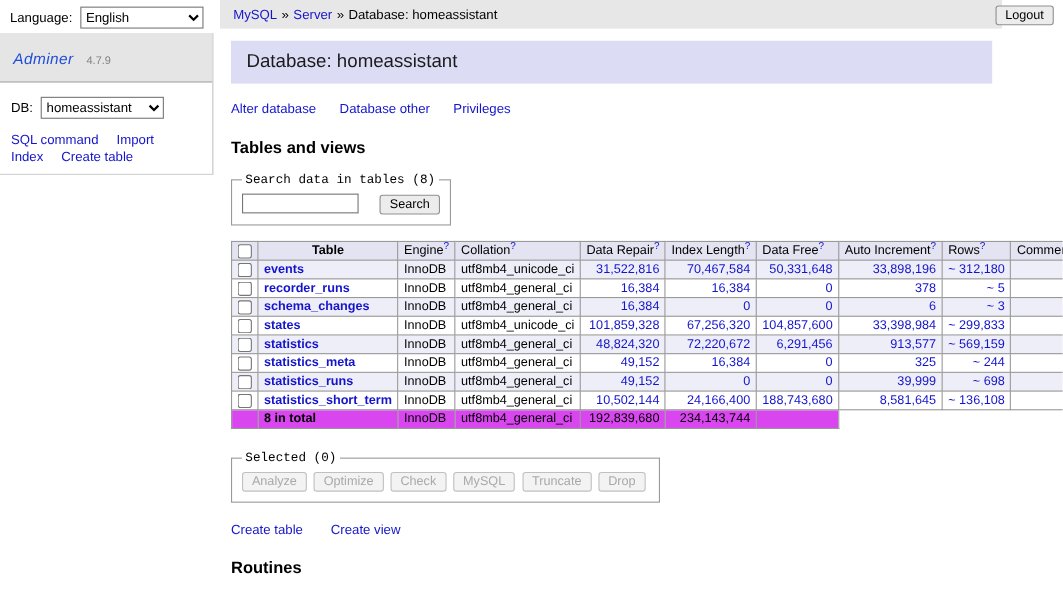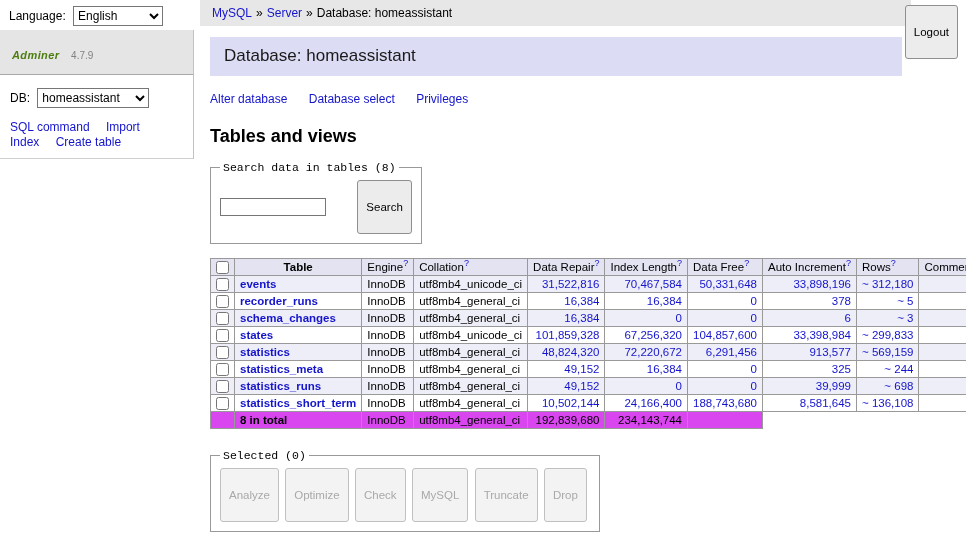--- a/index.html
+++ b/index.html
@@ -6,64 +6,64 @@
   html, body { margin:0; padding:0; }
   body {
     width:966px; height:543px; position:relative; overflow:hidden;
     font-family:"Liberation Sans","DejaVu Sans",sans-serif;
     font-size:12px; color:#000; background:#fff;
   }
   a { color:#1414cc; text-decoration:none; cursor:pointer; }
 
   
   #lang { position:absolute; left:9px; top:6px; white-space:nowrap; }
-  #lang select { width:90px; margin-left:4px; }
+  #lang select { width:112px; margin-left:4px; }
 
   
   #breadcrumb { position:absolute; left:200px; top:0; width:711px; height:26px;
     background:#e7e7e7; line-height:26px; padding:0 12px; white-space:nowrap; }
   #breadcrumb .sep { color:#000; margin:0 4px; }
 
   #logout { position:absolute; right:8px; top:5px; }
 
   button {
     font-family:inherit; font-size:11.5px; color:#000;
     background:#ececec; border:1px solid #8f8f8f; border-radius:3px;
-    padding:20px 8px; cursor:pointer;
+    padding:2px 8px; cursor:pointer;
   }
   button:disabled { color:#a9a9a9; border-color:#c0c0c0; background:#f3f3f3; cursor:default; }
   select { font-family:inherit; font-size:12px; border:1px solid #767676; background:#fff; height:20px; }
   input[type="text"] { border:1px solid #767676; font-size:12px; padding:1px 3px; height:18px; }
   input[type="checkbox"] { margin:0 2px; vertical-align:middle; }
 
   
   #menu { position:absolute; left:0; top:30px; width:194px; border-right:1px solid #c2c2c2; background:#fff; }
   #menu h1 { margin:0; padding:7px 12px 9px; background:#e5e5e5; border-bottom:1px solid #a8a8a8; font-weight:normal; }
-  #menu h1 .brand { font-style:italic; font-size:11px; color:#4d7c0f; letter-spacing:.4px;font-weight:bold; }
+  #menu h1 .brand { font-style:italic; font-size:14px; color:#1d4ed8; letter-spacing:.4px; }
   #menu h1 .ver { font-size:10px; color:#828282; margin-left:5px; }
   .dbform { padding:13px 10px 8px; border-bottom:1px solid #cfcfcf; }
   .dbform .dbrow { margin:0 0 12px; }
   .dbform select { width:112px; margin-left:4px; }
   .dbform .links { margin:0 0 1px; line-height:14px; }
   .dbform .links a { margin-right:13px; }
   #table-links { padding:9px 10px 10px; margin:0; }
   #table-links a { display:block; line-height:12.8px; font-size:11.5px; white-space:nowrap; }
 
   
   #content { position:absolute; left:210px; top:37px; width:692px; }
   #content h2 { margin:0; padding:9px 14px 10px; background:#dcdcf5; font-size:17px; font-weight:normal; color:#1a1a1a; }
   .linkrow { margin:16px 0 0; }
   .linkrow a { margin-right:18px; }
-  h3 { font-size:18px; margin:20px 0 10px; font-weight:bold; }
+  h3 { font-size:15px; margin:20px 0 10px; font-weight:bold; }
 
   fieldset { border:1px solid #999; margin:0; padding:6px 9px 9px; display:inline-block; background:#fff; }
   legend { font-size:11.5px; padding:0 3px;font-family:Liberation Mono, monospace; }
   #search-fs { margin-top:4px; }
   #search-fs input[type="text"] { width:106px; }
-  #search-fs button { margin-left:28px; }
+  #search-fs button { margin-left:16px; }
 
   table { border-collapse:collapse; margin-top:14px; font-size:11.5px; }
   th, td { border:1px solid #999; padding:1px 5px; height:17px; white-space:nowrap; }
   thead th { background:#e3e3f2; font-weight:normal; text-align:left; }
   thead th a { color:#000; }
   thead th:nth-of-type(2) { text-align:center; }
   thead th:nth-of-type(2) a { font-weight:bold; }
   th.chk, td.chk { text-align:center; padding:1px 3px; }
   sup { font-size:9px; color:#1414cc; line-height:0; }
   td.num { text-align:right; }
@@ -122,21 +122,21 @@
 </div>
 
 <div id="content">
   <h2>Database: homeassistant</h2>
 
   <p class="linkrow">
     
   
       <a>Alter database</a>
     
-      <a>Database select</a>
+      <a>Database other</a>
     
       <a>Privileges</a>
     </p>
 
   <h3>Tables and views</h3>
 
   <fieldset id="search-fs">
     <legend>Search data in tables (8)</legend>
     <input type="text" style="">
     <button>Search</button>

